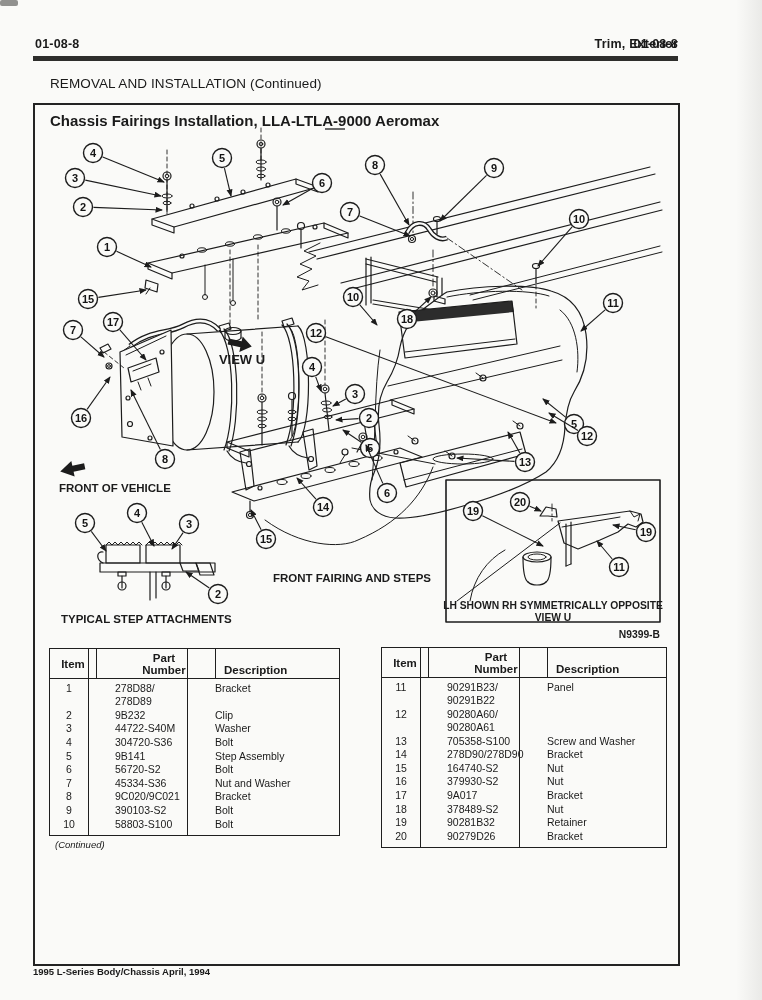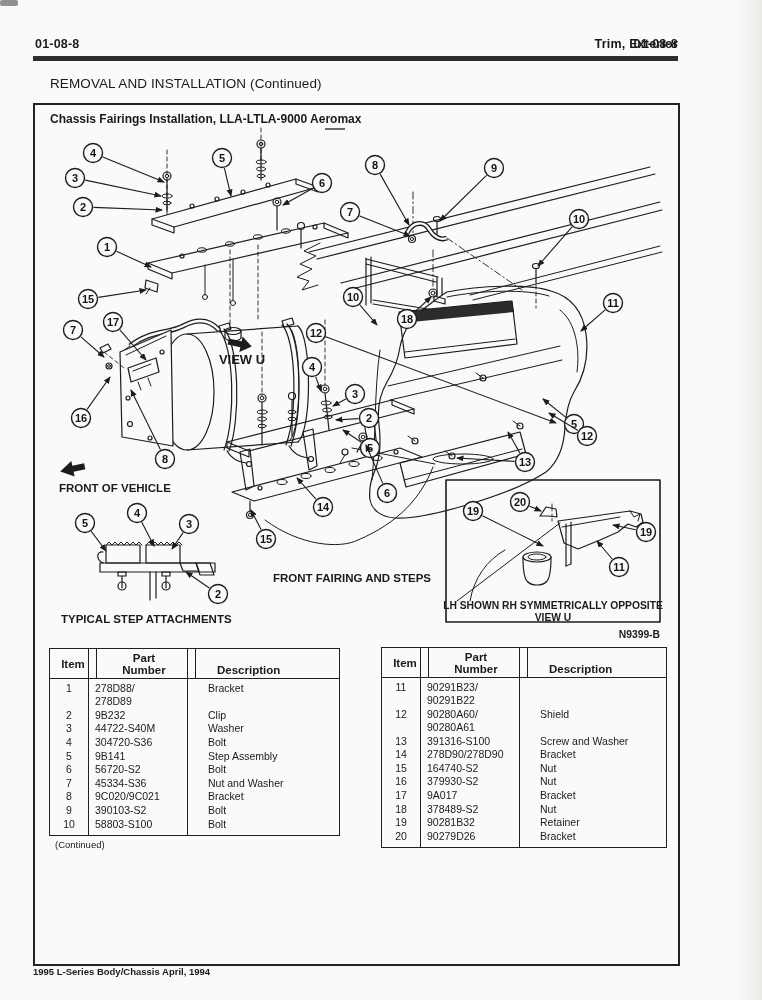--- a/index.html
+++ b/index.html
@@ -5,21 +5,21 @@
   html,body{margin:0;padding:0;}
   body{width:762px;height:1000px;position:relative;background:#fafaf8;
        font-family:"Liberation Sans",sans-serif;color:#1a1a1a;overflow:hidden;}
   .abs{position:absolute;}
   
   .hdr{font-weight:bold;font-size:12.5px;letter-spacing:.2px;}
   .rule{left:33px;top:56px;width:645px;height:5px;background:#2e2e2c;}
   .section-title{left:34px;top:76px;font-weight:normal;font-size:13.5px;letter-spacing:.1px;margin-left:16px;}
   
   .figure-box{left:33px;top:103px;width:643px;height:859px;border:2px solid #232323;}
-  .figure-title{left:50px;top:112px;font-weight:bold;font-size:12px;}
+  .figure-title{left:50px;top:112px;font-weight:bold;font-size:15px;}
   .title-underline{left:325px;top:128px;width:20px;height:1.5px;background:#6a6a6a;}
   
   .smudge{left:0;top:0;width:18px;height:6px;background:#3a3a38;opacity:.55;border-radius:2px;}
   .edge{right:0;top:0;width:26px;height:1000px;
         background:linear-gradient(to right,rgba(90,90,85,0),rgba(90,90,85,.10));}
   
   svg.diagram{position:absolute;left:33px;top:103px;}
   .line{stroke:#1c1c1c;fill:none;stroke-width:1.2;stroke-linejoin:round;stroke-linecap:round;}
   .thin{stroke-width:1;}
   .dash{stroke-dasharray:4 3;stroke-width:.9;}
@@ -35,22 +35,22 @@
   .lab11{font-size:11.5px;}
   .lab13{font-size:13px;}
   .lab10{font-size:10.3px;}
   
   .pt{position:absolute;border:1.6px solid #1f1f1f;font-size:10.5px;}
   .pt-head{display:flex;border-bottom:1.5px solid #1f1f1f;font-weight:bold;font-size:11.5px;}
   .pt-hcell{display:flex;flex-direction:column;justify-content:flex-end;padding:3px 4px 2px;}
   .pt-body{padding:3px 0 4px;}
   .pt-row{display:flex;min-height:13.6px;line-height:13.4px;}
   .pt .c0{width:38px;text-align:center;flex-shrink:0;}
-  .pt .c1{width:99px;padding-left:7px;flex-shrink:0;box-sizing:border-box;}
-  .pt .c2{flex:1;padding-left:8px;margin-left:13px;}
+  .pt .c1{width:99px;padding-left:7px;flex-shrink:0;box-sizing:border-box;margin-left:20px;}
+  .pt .c2{flex:1;padding-left:8px;}
   .pt-head .c0{border-right:1.3px solid #1f1f1f;text-align:center;justify-content:center;}
   .pt-head .c1{border-right:1.3px solid #1f1f1f;text-align:center;padding-left:0;}
   .pt .colline-a,.pt .colline-b{position:absolute;top:0;bottom:0;width:1.3px;background:#1f1f1f;}
   .pt .colline-a{left:38px;} .pt .colline-b{left:137px;}
   .tbl-note{font-size:9.5px;}
   .footer{font-weight:bold;font-size:9.5px;}
 </style>
 </head>
 <body>
 
@@ -513,21 +513,21 @@
       </div>
       <div class="pt-row">
         <div class="c0">10</div>
         <div class="c1">
           <div>58803-S100</div>
         </div>
         <div class="c2">Bolt</div>
       </div>
     </div>
 </div>
-<div class="abs tbl-note" style="left:55px;top:839px;">(Continued)</div>
+<div class="abs tbl-note" style="left:55px;top:839px;font-style:italic;">(Continued)</div>
 
 <div class="pt" style="left:381px;top:647px;width:284px;">
   <div class="colline-a"></div>
   <div class="colline-b"></div>
   <div class="pt-head">
       <div class="pt-hcell c0">
         <div>Item</div>
       </div>
       <div class="pt-hcell c1">
         <div>Part</div>
@@ -537,33 +537,33 @@
         <div>Description</div>
       </div>
     </div>
   <div class="pt-body">
       <div class="pt-row">
         <div class="c0">11</div>
         <div class="c1">
           <div>90291B23/</div>
           <div>90291B22</div>
         </div>
+        <div class="c2">Panel</div>
       </div>
       <div class="pt-row">
         <div class="c0">12</div>
         <div class="c1">
           <div>90280A60/</div>
           <div>90280A61</div>
         </div>
-        <div class="c2">Shield</div>
       </div>
       <div class="pt-row">
         <div class="c0">13</div>
         <div class="c1">
-          <div>391316-S100</div>
+          <div>705358-S100</div>
         </div>
         <div class="c2">Screw and Washer</div>
       </div>
       <div class="pt-row">
         <div class="c0">14</div>
         <div class="c1">
           <div>278D90/278D90</div>
         </div>
         <div class="c2">Bracket</div>
       </div>

